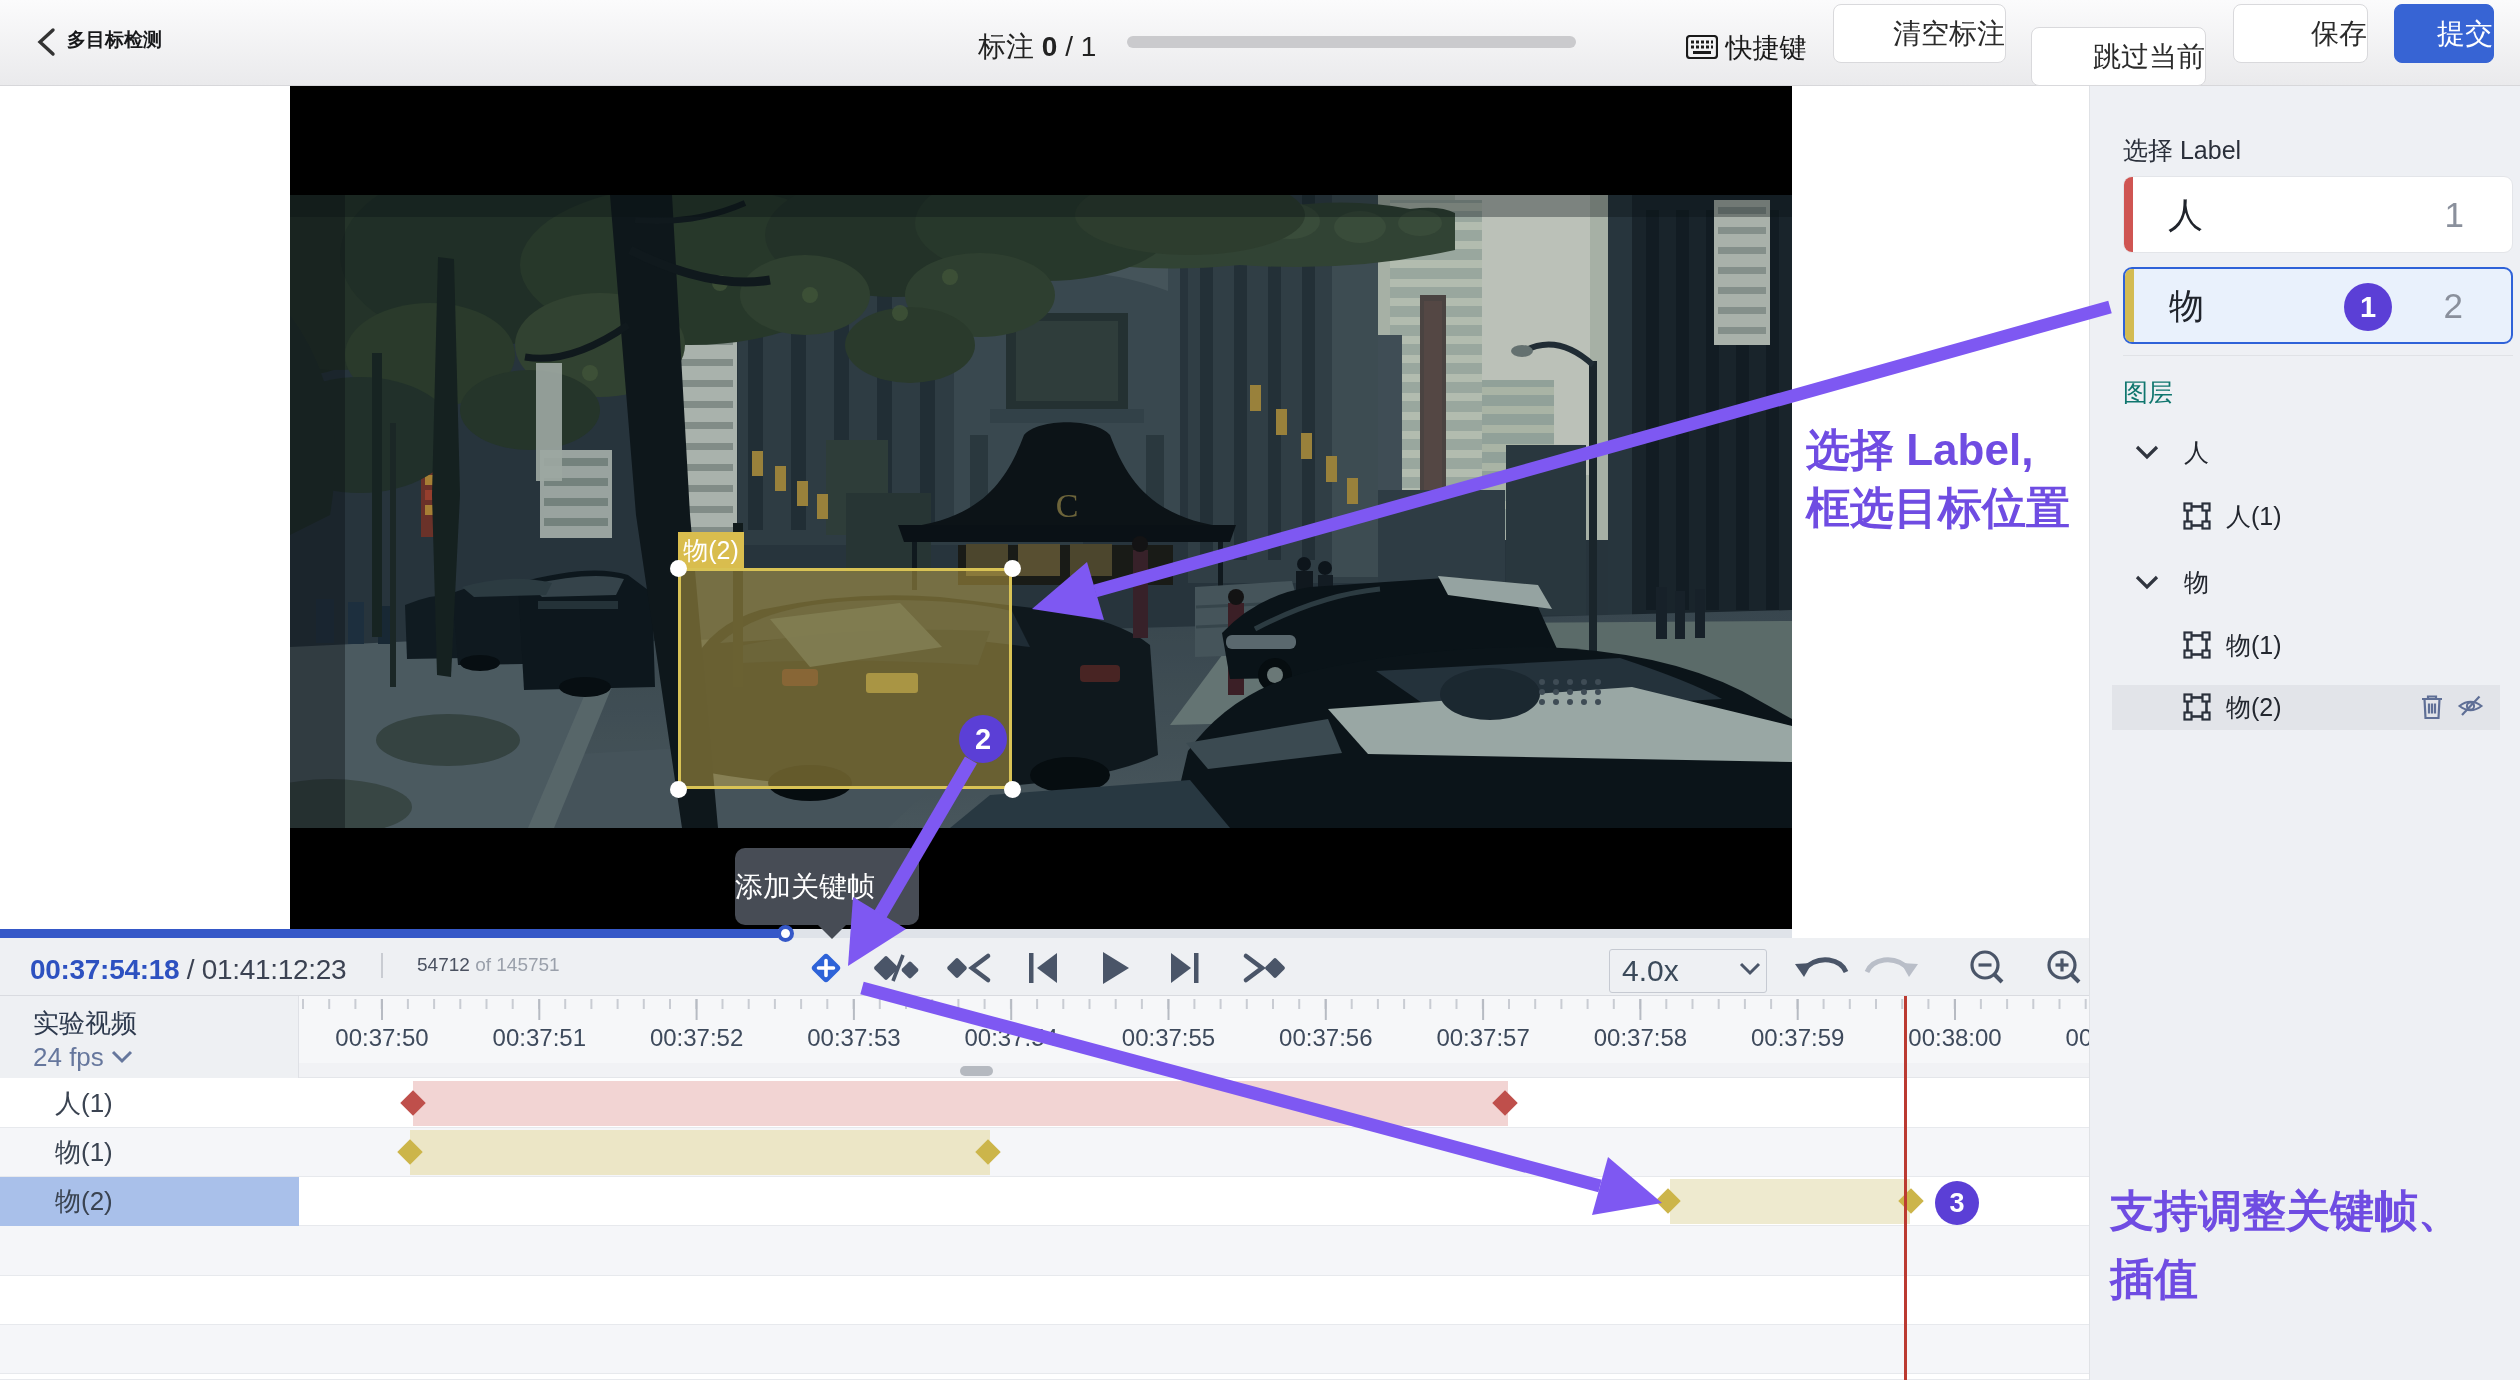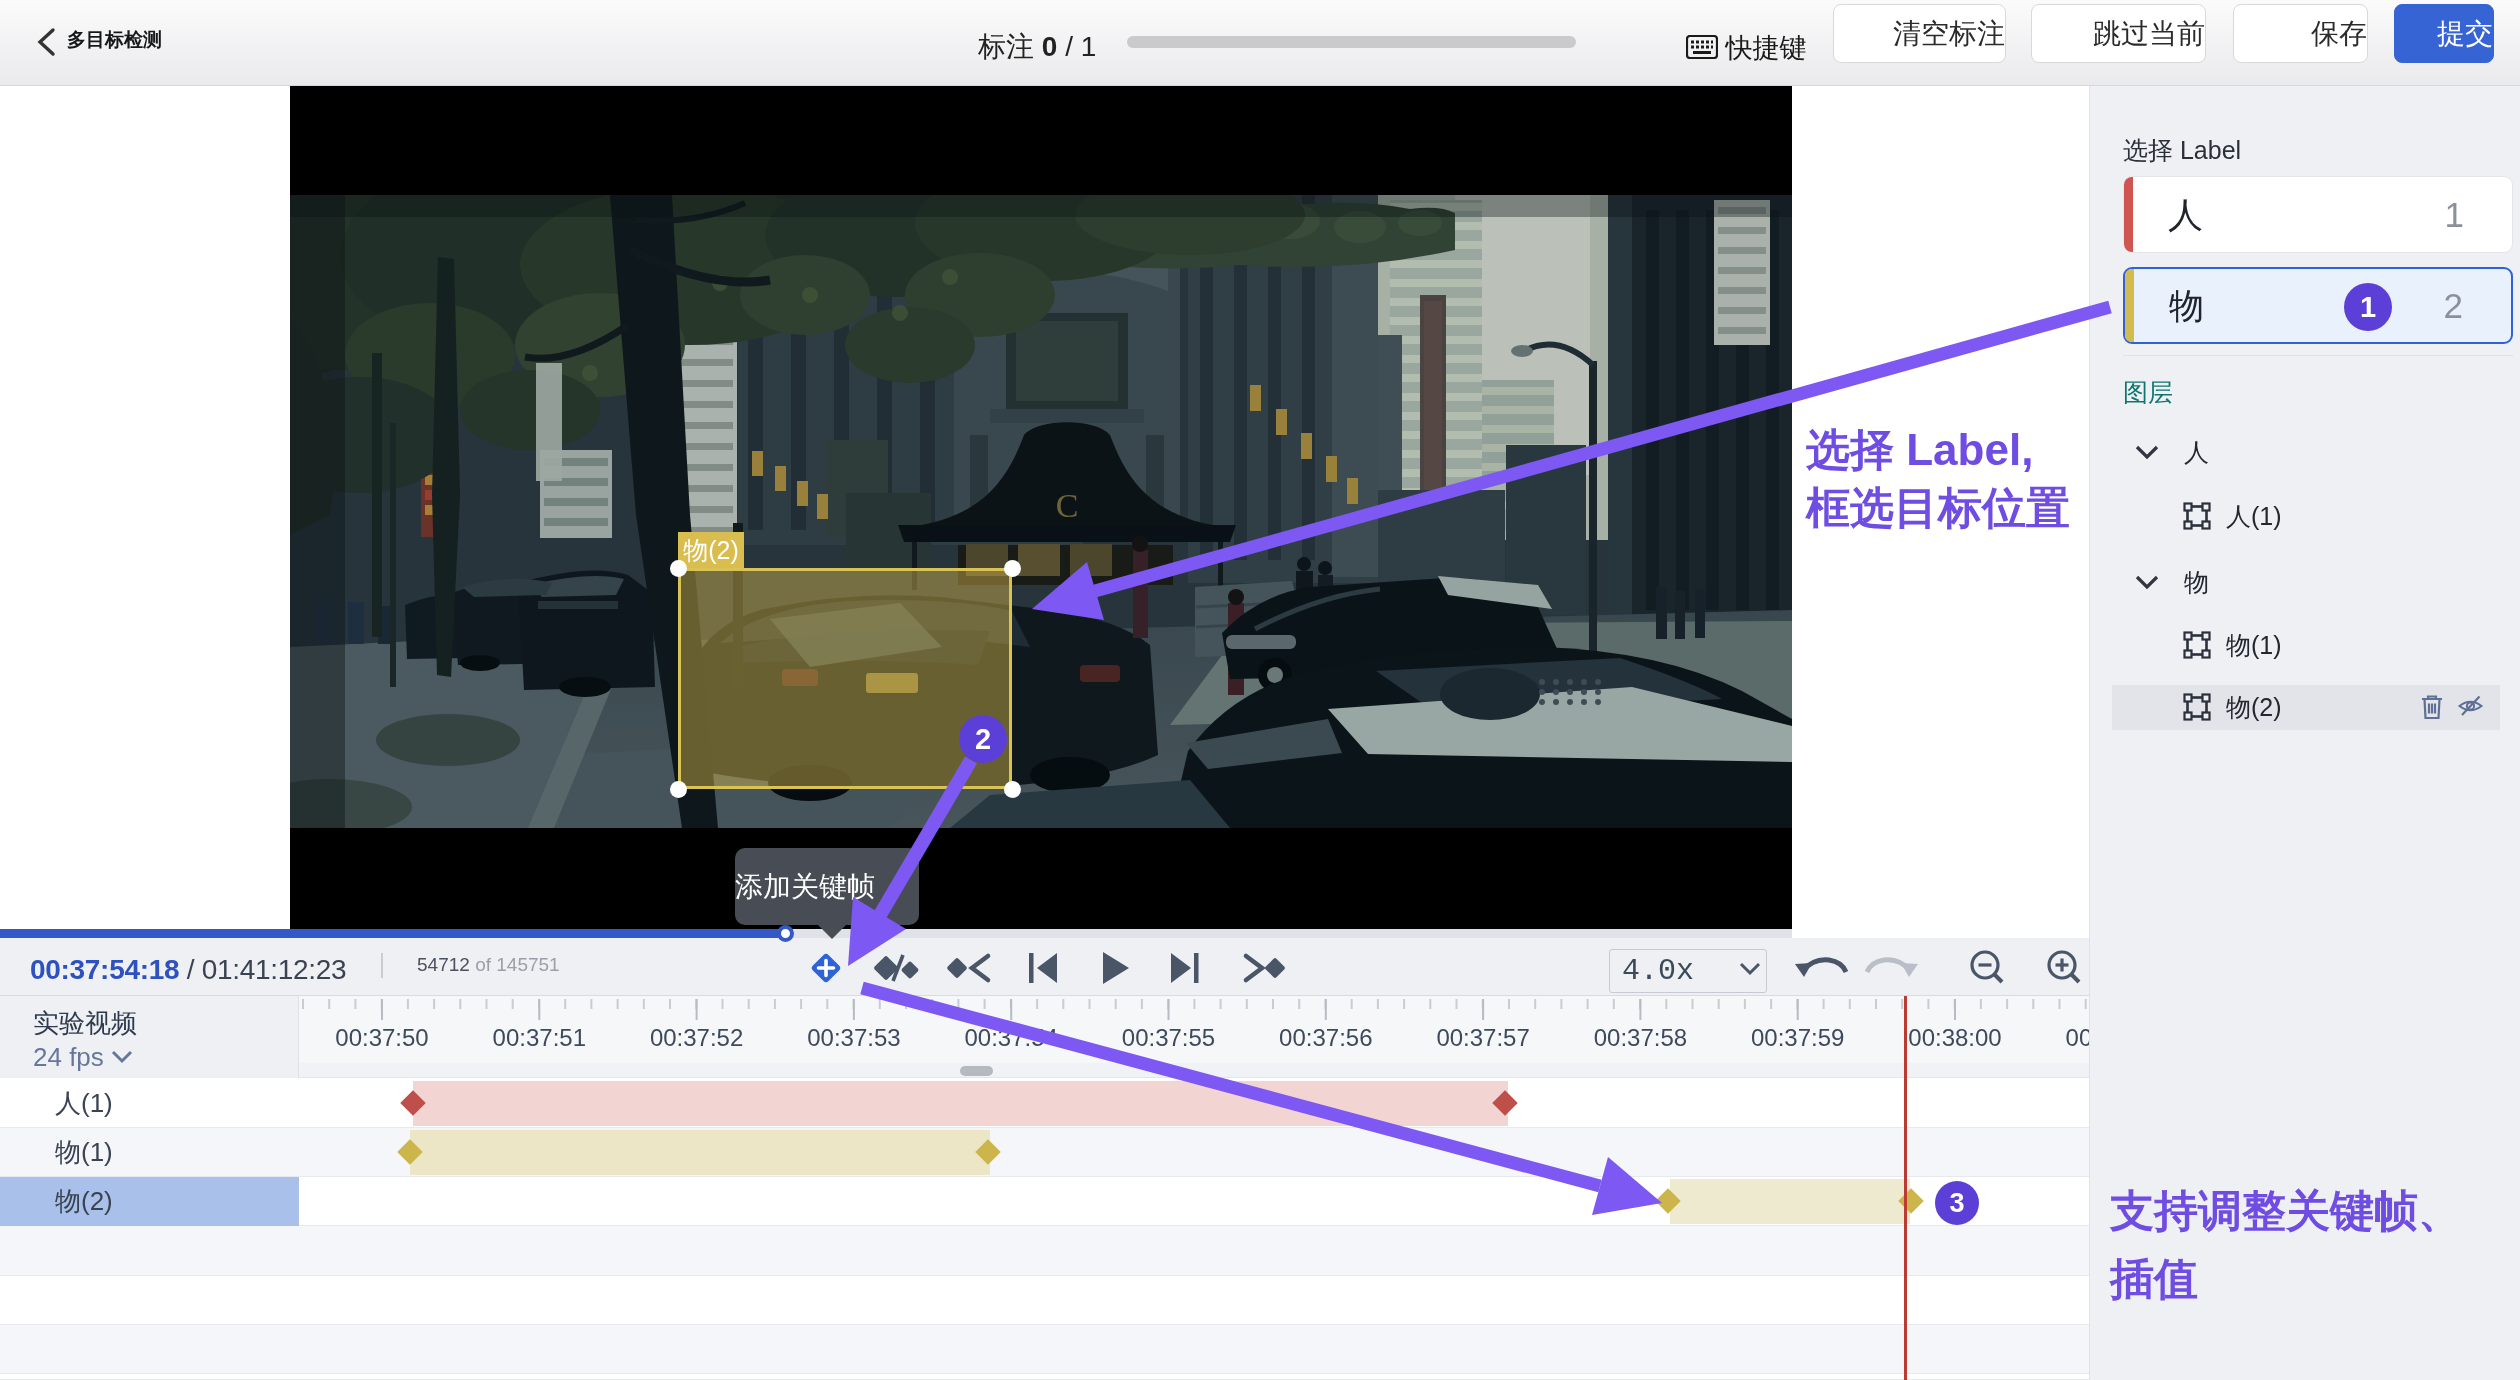--- a/index.html
+++ b/index.html
@@ -11,21 +11,21 @@
 #topbar { position:absolute; left:0; top:0; width:2520px; height:86px;
   background:linear-gradient(#fbfbfc,#eaeaec); border-bottom:1px solid #d7d7da; z-index:5; }
 #backchev { position:absolute; left:33px; top:27px; width:30px; height:30px; }
 #title { position:absolute; left:67px; top:27px; font-size:19px; font-weight:700; color:#17181a; }
 #annotcount { position:absolute; left:978px; top:28px; font-size:28px; color:#222; }
 #progresspill { position:absolute; left:1127px; top:36px; width:449px; height:12px; border-radius:6px; background:#cacacd; }
 #kbdwrap { position:absolute; left:1686px; top:30px; font-size:27px; color:#1a1a1a; }
 .tbtn { position:absolute; top:4px; height:59px; background:#fff; border:1px solid #d9d9dc; border-radius:8px;
   font-size:28px; color:#2b2b2b; text-align:right; line-height:57px; }
 #btn-clear { left:1833px; width:173px; }
-#btn-skip  { left:2031px; width:175px; }
+#btn-skip  { left:2031px; width:175px;margin-top:23px; }
 #btn-save  { left:2233px; width:135px; }
 #btn-submit{ left:2394px; width:100px; background:#3764d4; border-color:#3764d4; color:#fff; }
 
 
 #main { position:absolute; left:0; top:86px; width:2520px; height:843px; background:#fff; }
 #video { position:absolute; left:290px; top:0; width:1502px; height:843px; background:#000; }
 #film { position:absolute; left:0; top:109px; width:1502px; height:633px; }
 
 
 #sidebar { position:absolute; left:2089px; top:86px; width:431px; height:1294px;
@@ -49,21 +49,21 @@
 
 #seekstrip { position:absolute; left:0; top:929px; width:1792px; height:9px; background:#dfe3e9; z-index:3; }
 #seekplayed { position:absolute; left:0; top:0; width:778px; height:9px; background:#3558c8; }
 #seekhandle { position:absolute; left:777px; top:-4px; width:17px; height:17px; border-radius:50%;
   background:#fff; border:4px solid #3558c8; }
 #controls { position:absolute; left:0; top:938px; width:2089px; height:58px; background:#eef0f3;
   border-bottom:1px solid #d9dbe0; z-index:2; }
 #timetext { position:absolute; left:30px; top:16px; font-size:28px; letter-spacing:-0.3px; }
 #framecount { position:absolute; left:417px; top:16px; font-size:19px; color:#4a5160; }
 #speedbox { position:absolute; left:1609px; top:11px; width:158px; height:44px; border:1px solid #c6cad2;
-  border-radius:3px; font-size:30px; color:#3b4a5a; line-height:42px; padding-left:12px;font-family:Liberation Mono, monospace; }
+  border-radius:3px; font-size:30px; color:#3b4a5a; line-height:42px; padding-left:12px; }
 #tl-left { position:absolute; left:0; top:996px; width:299px; height:384px; background:#eef0f3;
   border-right:1px solid #dfe1e6; }
 #ruler { position:absolute; left:299px; top:996px; width:1790px; height:67px; background:#f6f7f9;text-align:right; }
 #hscroll { position:absolute; left:299px; top:1063px; width:1790px; height:15px; background:#f1f2f5;
   border-bottom:1px solid #e4e6ea; }
 #hthumb { position:absolute; left:661px; top:3px; width:33px; height:10px; border-radius:5px; background:#b5b9c0; }
 #rows { position:absolute; left:0; top:1078px; width:2089px; height:302px; }
 .row { position:absolute; left:0; width:2089px; height:49px; }
 .rowlabel { position:absolute; left:55px; font-size:26px; color:#3a4351; top:50%; transform:translateY(-50%); }
 #rightpane { position:absolute; left:2090px; top:996px; width:430px; height:384px; background:#eef0f4; }

